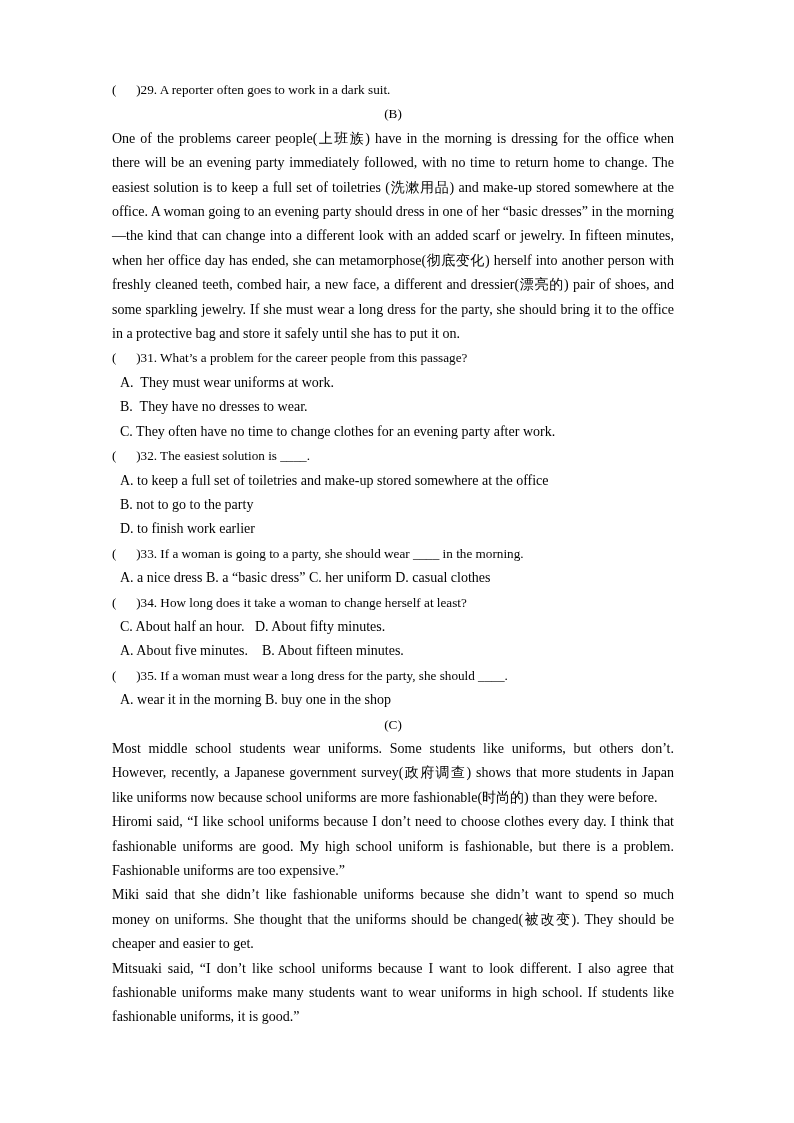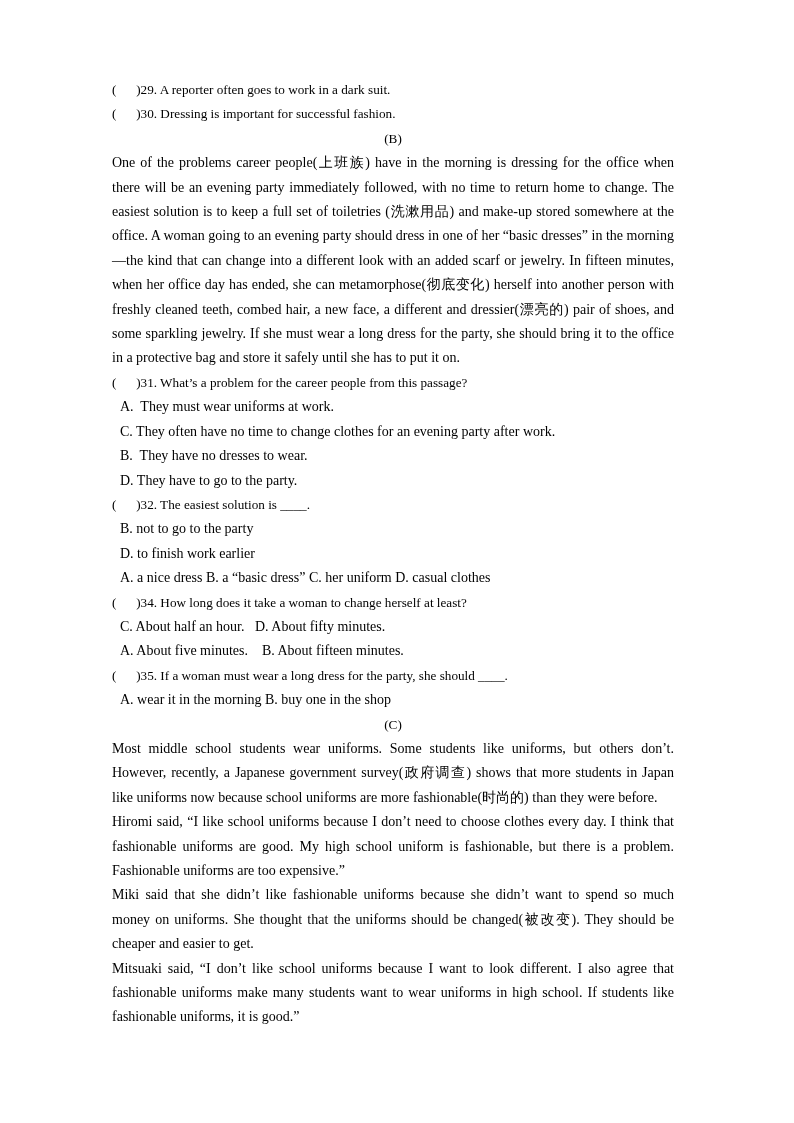--- a/index.html
+++ b/index.html
@@ -55,36 +55,36 @@
   }
 </style>
 </head>
 <body>
 
 <div class="page">
   <div class="content">
 
     <div class="q-line"><span>(      )</span><span>29. A reporter often goes to work in a dark suit.</span></div>
 
-    <div class="q-line"><span>(      )</span><span>30. Dressing is important for successful fashion.</span></div>
 
     <div class="section-label">(B)</div>
 
     <p class="passage-just-all">One of the problems career people(上班族) have in the morning is dressing for the office when there will be an evening party immediately followed, with no time to return home to change. The easiest solution is to keep a full set of toiletries (洗漱用品) and make-up stored somewhere at the office. A woman going to an evening party should dress in one of her “basic dresses” in the morning—the kind that can change into a different look with an added scarf or jewelry. In fifteen minutes, when her office day has ended, she can metamorphose(彻底变化) herself into another person with freshly cleaned teeth, combed hair, a new face, a different and dressier(漂亮的) pair of shoes, and some sparkling jewelry. If she must wear a long dress for the party, she should bring it to the office in a protective bag and store it safely until she has to put it on.</p>
 
     <div class="q-line"><span>(      )</span><span>31. What’s a problem for the career people from this passage?</span></div>
     <div class="opt-line">A.  They must wear uniforms at work.</div>
+    <div class="opt-line">B.  They have no dresses to wear.</div>
     <div class="opt-line">C. They often have no time to change clothes for an evening party after work.</div>
-    <div class="opt-line">B.  They have no dresses to wear.</div>
-    <div class="opt-line">D. They have to go to the party.</div>
 
     <div class="q-line"><span>(      )</span><span>32. The easiest solution is ____.</span></div>
+    <div class="opt-line">A. to keep a full set of toiletries and make-up stored somewhere at the office</div>
     <div class="opt-line">B. not to go to the party</div>
     <div class="opt-line">D. to finish work earlier</div>
 
+    <div class="q-line"><span>(      )</span><span>33. If a woman is going to a party, she should wear ____ in the morning.</span></div>
     <div class="opt-line">A. a nice dress B. a “basic dress” C. her uniform D. casual clothes</div>
 
     <div class="q-line"><span>(      )</span><span>34. How long does it take a woman to change herself at least?</span></div>
     <div class="opt-line">C. About half an hour.   D. About fifty minutes.</div>
     <div class="opt-line">A. About five minutes.    B. About fifteen minutes.</div>
 
     <div class="q-line"><span>(      )</span><span>35. If a woman must wear a long dress for the party, she should ____.</span></div>
     <div class="opt-line">A. wear it in the morning B. buy one in the shop</div>
 
     <div class="section-label">(C)</div>

